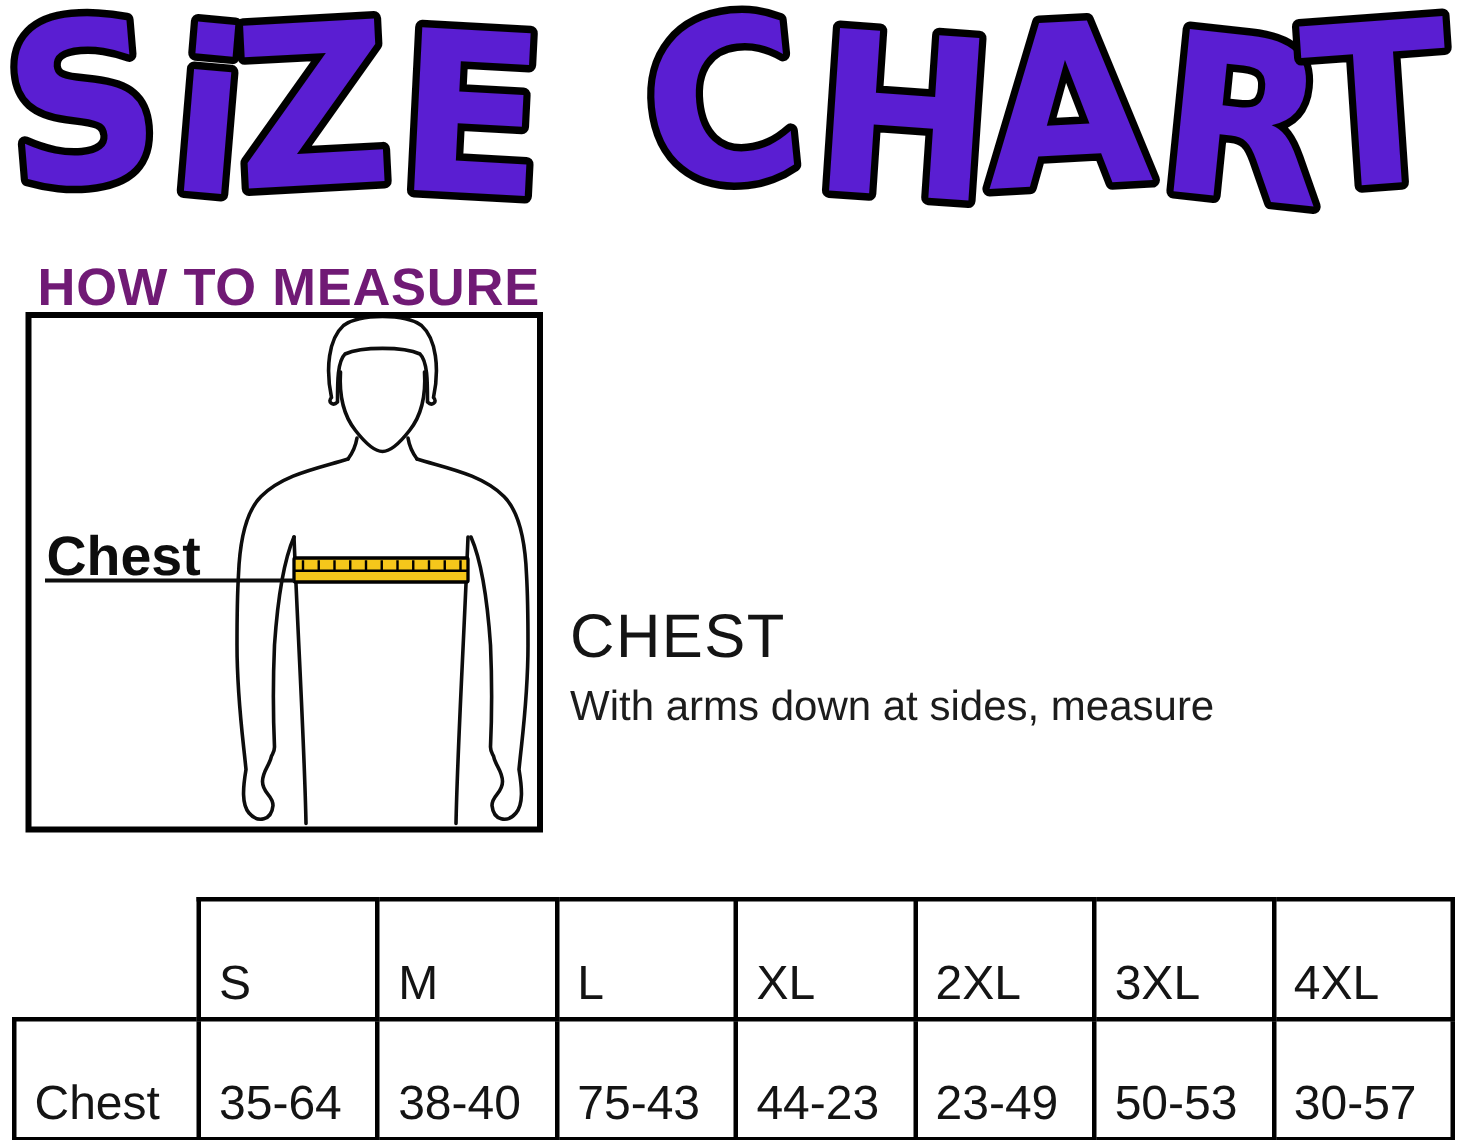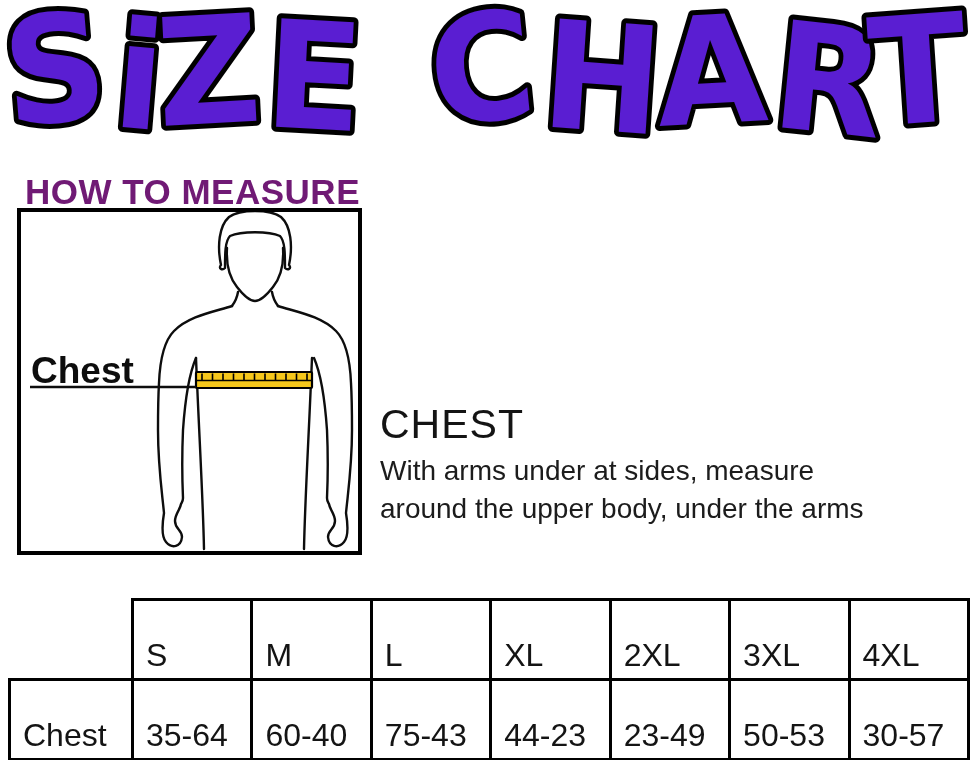--- a/index.html
+++ b/index.html
@@ -106,22 +106,21 @@
                  M269,165.5 V172 M279.5,165.5 V172 M290,165.5 V172"></path>
       </g>
 
       <line x1="13" y1="179" x2="179" y2="179" stroke="#0d0d0d" stroke-width="2.6"></line>
       <text x="14" y="175" class="chest-label-text">Chest</text>
     </svg>
   </div>
 
   <div class="chest-heading">CHEST</div>
   <div class="chest-desc">
-    <div>With arms under at sides, measure</div>
-    <div>around the upper body, under the arms</div>
+    <div>With arms down at sides, measure</div>
   </div>
 
   <table class="size-table">
     <colgroup>
       <col style="width:123px">
       <col>
         <col>
         <col>
         <col>
         <col>
@@ -135,21 +134,21 @@
       <td>M</td>
       <td>L</td>
       <td>XL</td>
       <td>2XL</td>
       <td>3XL</td>
       <td>4XL</td>
     </tr>
     <tr>
       <td>Chest</td>
       <td>35-64</td>
-      <td>60-40</td>
+      <td>38-40</td>
       <td>75-43</td>
       <td>44-23</td>
       <td>23-49</td>
       <td>50-53</td>
       <td>30-57</td>
     </tr>
   </tbody>
     </table>
 
 </div>

